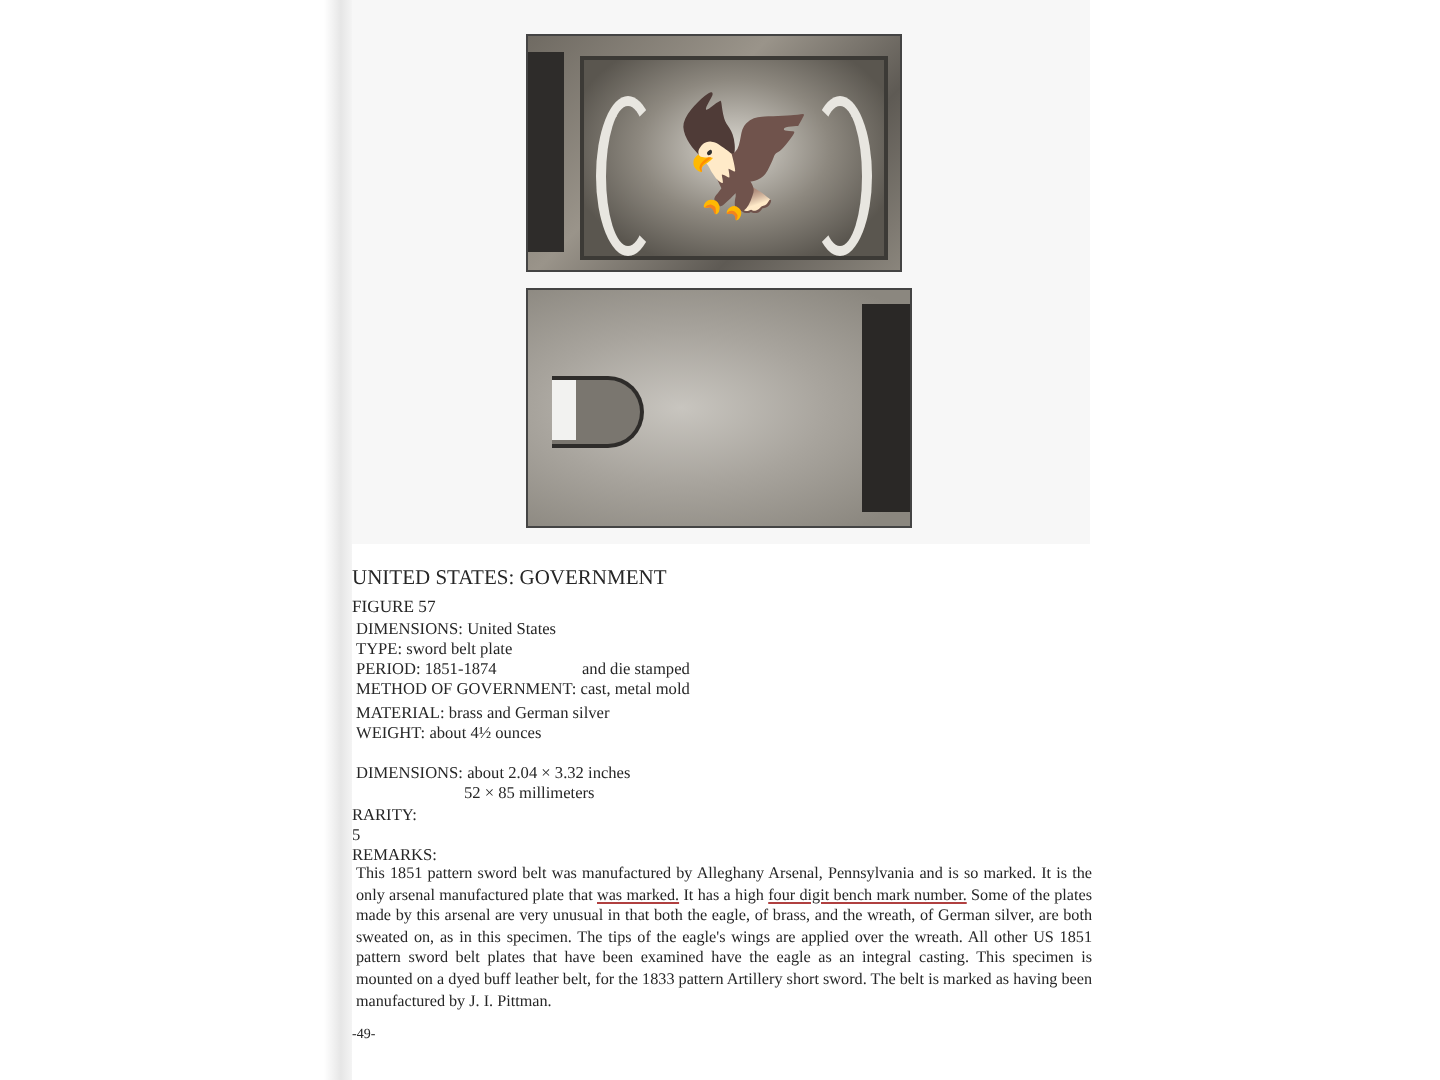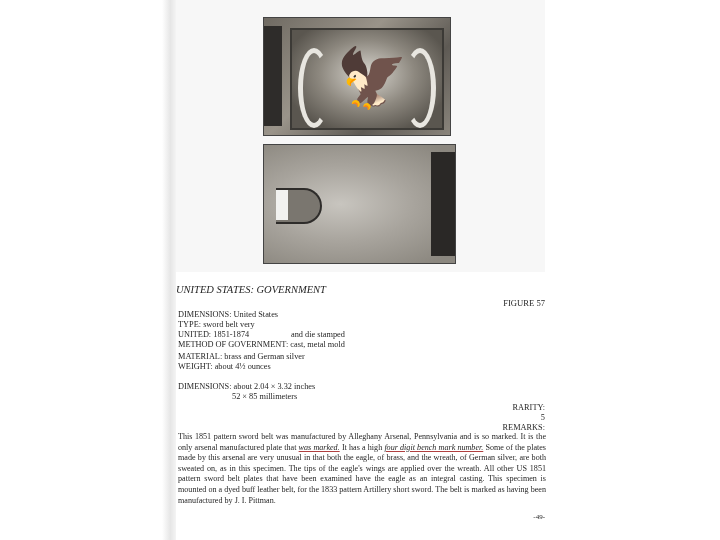--- a/index.html
+++ b/index.html
@@ -20,25 +20,25 @@
         border:5px solid #e8e6e0; border-radius:50%; }
   .photo-front .wreath-l { left:6px; border-right-color:transparent; }
   .photo-front .wreath-r { right:6px; border-left-color:transparent; }
   .photo-back { left:263px; top:144px; width:191px; height:118px;
         background:radial-gradient(ellipse at 40% 50%,#c8c5bf 0%,#a8a49d 45%,#8b877f 90%); border:1px solid #444; }
   .photo-back .right-bar { position:absolute; right:0; top:7px; width:24px; height:104px; background:#2a2826; }
   .photo-back .hook { position:absolute; left:12px; top:43px; width:44px; height:32px;
         background:#7a766f; border:2px solid #2e2c2a; border-left:none; border-radius:0 22px 22px 0; }
   .photo-back .hook-tip { position:absolute; left:12px; top:45px; width:12px; height:30px; background:#f2f2f0; }
   .text { position:absolute; left:178px; font-size:8.3px; line-height:10px; white-space:nowrap; color:#262626; }
-  .heading { font-style:italic; font-size:10.5px; top:285px; left:176px; }
-  .center { left:176px; width:369px; text-align:right; }
+  .heading { font-size:10.5px; top:285px; left:176px; }
+  .center { left:176px; width:369px; text-align:left; }
   .fig { top:298px; font-size:8.6px; }
   .rem { left:178px; width:368px; white-space:normal; text-align:justify; font-size:8.1px; line-height:10.6px; top:432px; }
-  .rem span.ul { text-decoration:underline; text-decoration-color:#b04040;font-style:italic; }
+  .rem span.ul { text-decoration:underline; text-decoration-color:#b04040; }
   .pageno { top:512px; font-size:7px; }
 </style>
 </head>
 <body>
 
 <div class="page-shadow"></div>
 <div class="plate-bg"></div>
 
 <div class="photo photo-front">
   <div class="left-bar"></div>
@@ -57,24 +57,24 @@
 
 <div class="text heading">UNITED STATES: GOVERNMENT</div>
 <div class="text center fig">FIGURE 57</div>
 
 <div class="text field" style="top:310px">
   <span>DIMENSIONS:</span>
   <span>United States</span>
 </div>
 <div class="text field" style="top:320px">
   <span>TYPE:</span>
-  <span>sword belt very</span>
+  <span>sword belt plate</span>
 </div>
 <div class="text field" style="top:330px">
-  <span>UNITED:</span>
+  <span>PERIOD:</span>
   <span>1851-1874</span>
 </div>
 <div class="text field" style="top:340px">
   <span>METHOD OF GOVERNMENT:</span>
   <span>cast, metal mold</span>
 </div>
 <div class="text field" style="top:330px; left:291px">and die stamped</div>
 
 <div class="text field" style="top:362px">
   <span>WEIGHT:</span>

